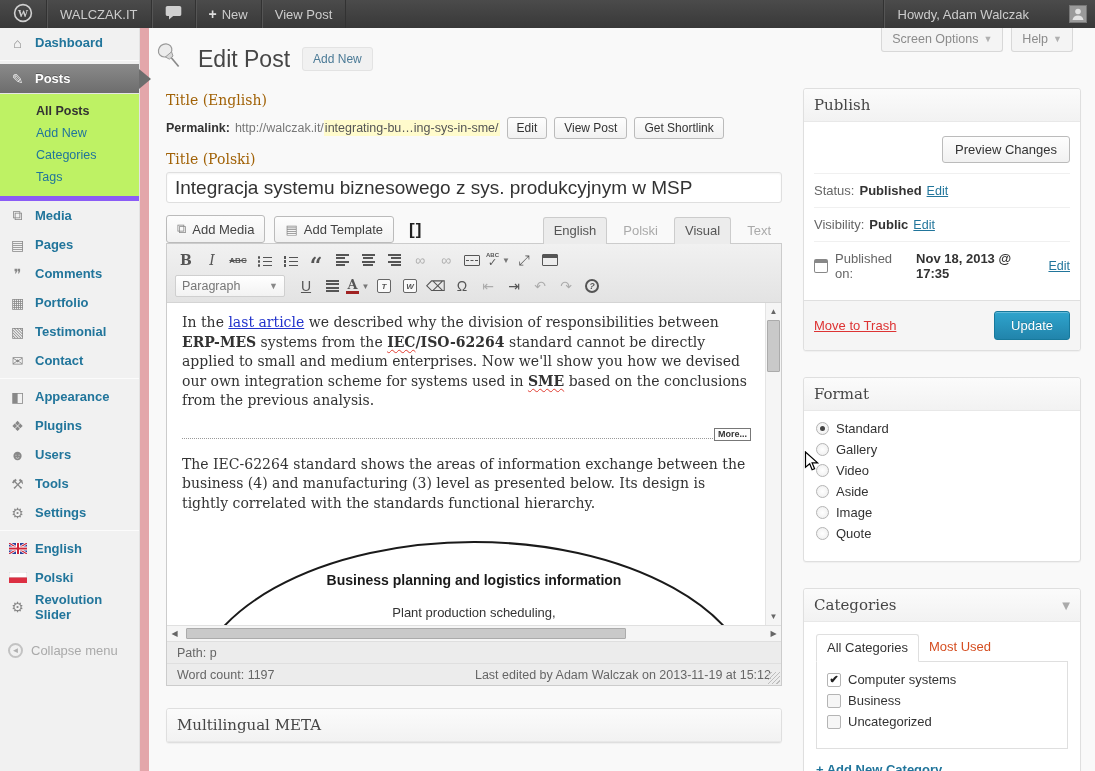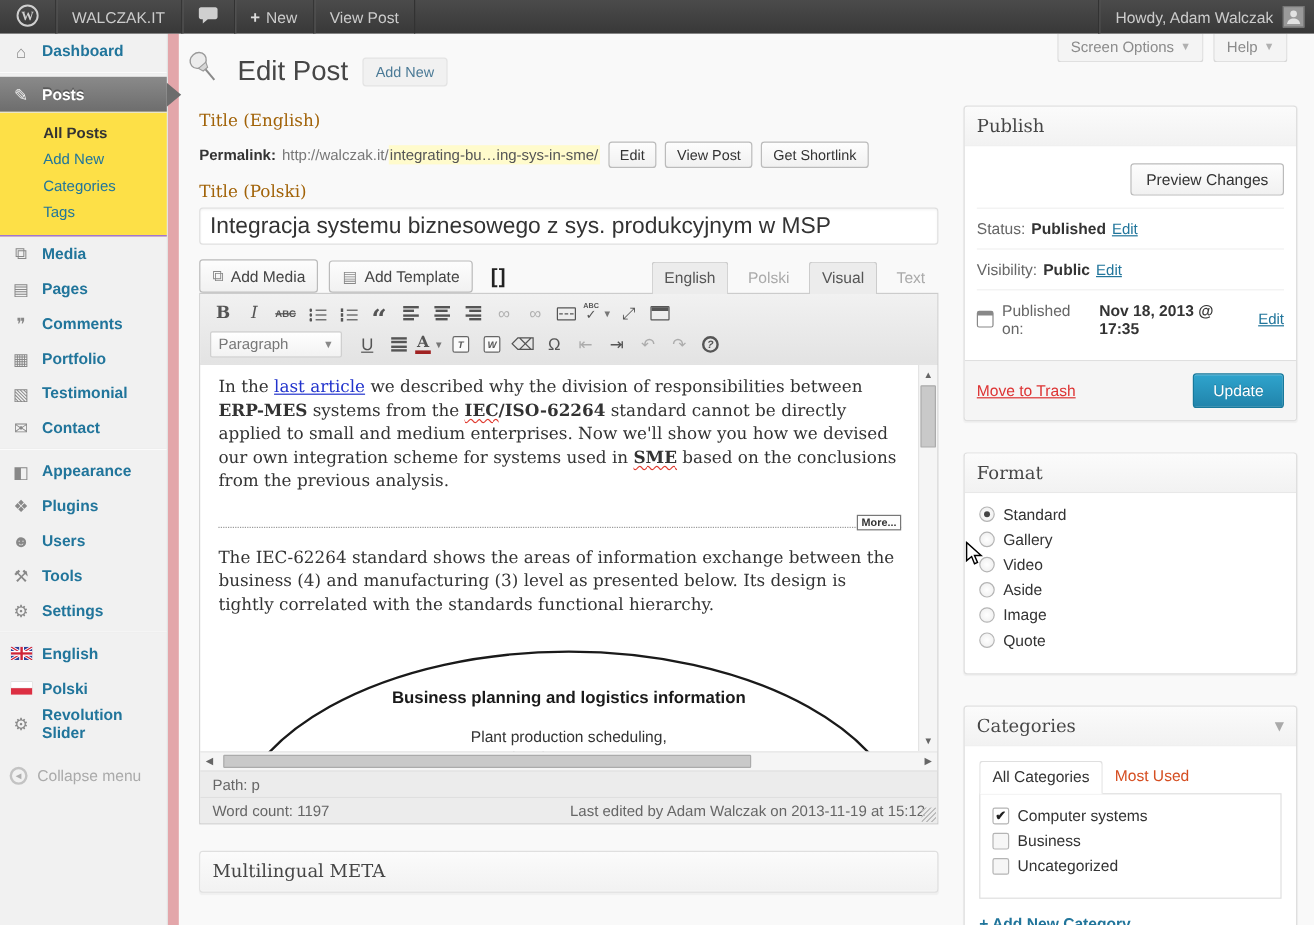--- a/index.html
+++ b/index.html
@@ -6,35 +6,35 @@
   html,body { width:1095px; height:771px; overflow:hidden; }
   body { font-family:"Liberation Sans", sans-serif; background:#f9f9f9; color:#333; }
   .page { position:relative; width:1095px; height:771px; overflow:hidden; background:#f9f9f9; }
 
   
   .adminbar { position:absolute; top:0; left:0; right:0; height:28px; background:linear-gradient(#4b4b4b,#383838);
     display:flex; align-items:stretch; color:#ccc; font-size:13px; z-index:30; }
   .ab-item { display:flex; align-items:center; padding:0 13px; border-right:1px solid #323232; box-shadow:1px 0 0 #555 inset; cursor:pointer; white-space:nowrap; }
   .ab-item:first-child { box-shadow:none; }
   .ab-plus { font-weight:bold; font-size:14px; margin-right:5px; color:#ddd; }
-  .ab-right { margin-left:auto; display:flex; align-items:center; padding:0 8px 0 14px; box-shadow:1px 0 0 #555 inset; border-left:1px solid #323232; }
+  .ab-right { margin-left:auto; display:flex; align-items:center; padding:0 8px 0 14px; box-shadow:1px 0 0 #555 inset; border-left:1px solid #323232;gap:32px; }
   .avatar { width:18px; height:18px; margin-left:8px; background:#9a9a9a; border:1px solid #777; display:inline-flex; align-items:center; justify-content:center; }
 
   
   .sidebar { position:absolute; top:28px; left:0; width:140px; bottom:0; background:#f1f1f1; border-right:1px solid #e3e3e3; z-index:10; font-size:13px; }
   .pink-strip { position:absolute; top:28px; left:140px; width:9px; bottom:0; background:#e3a6aa; z-index:5; }
   .menu-item { position:relative; height:29px; display:flex; align-items:center; gap:8px; padding:0 8px; cursor:pointer; }
   .menu-icon { width:19px; text-align:center; color:#888; font-size:14px; flex:0 0 19px; }
   .menu-label { color:#21759b; font-weight:bold; }
   .menu-item.active { background:linear-gradient(#8a8a8a,#6d6d6d); }
   .menu-item.active .menu-label { color:#fff; text-shadow:0 -1px 0 rgba(0,0,0,.3); }
   .menu-item.active .menu-icon { color:#eee; }
   .menu-arrow { position:absolute; left:100%; top:50%; margin-top:-10px; width:0; height:0;
     border-top:10px solid transparent; border-bottom:10px solid transparent; border-left:12px solid #6d6d6d; z-index:6; }
-  .submenu { background:#fde047; border-top:1px solid #e6e6e6; border-bottom:1px solid #8b5cf6; padding:6px 0 8px; }
+  .submenu { background:#bef264; border-top:1px solid #e6e6e6; border-bottom:5px solid #8b5cf6; padding:6px 0 8px; }
   .submenu-item { padding:4px 8px 4px 36px; color:#21759b; font-size:12.5px; cursor:pointer; }
   .submenu-item.current { color:#333; font-weight:bold; }
   .menu-sep { height:1px; background:#ddd; border-bottom:1px solid #fbfbfb; margin:3px 0; }
   .collapse { margin-top:16px; display:flex; align-items:center; gap:8px; padding:6px 8px; color:#aaa; cursor:pointer; }
   .collapse-ic { width:15px; height:15px; border:2px solid #c3c3c3; border-radius:50%; color:#b0b0b0; font-size:8px;
     display:inline-flex; align-items:center; justify-content:center; }
 
   
   .screen-meta { position:absolute; top:28px; right:22px; display:flex; gap:8px; z-index:20; }
   .meta-tab { background:#f4f4f4; border:1px solid #d8d8d8; border-top:none; border-radius:0 0 3px 3px;

